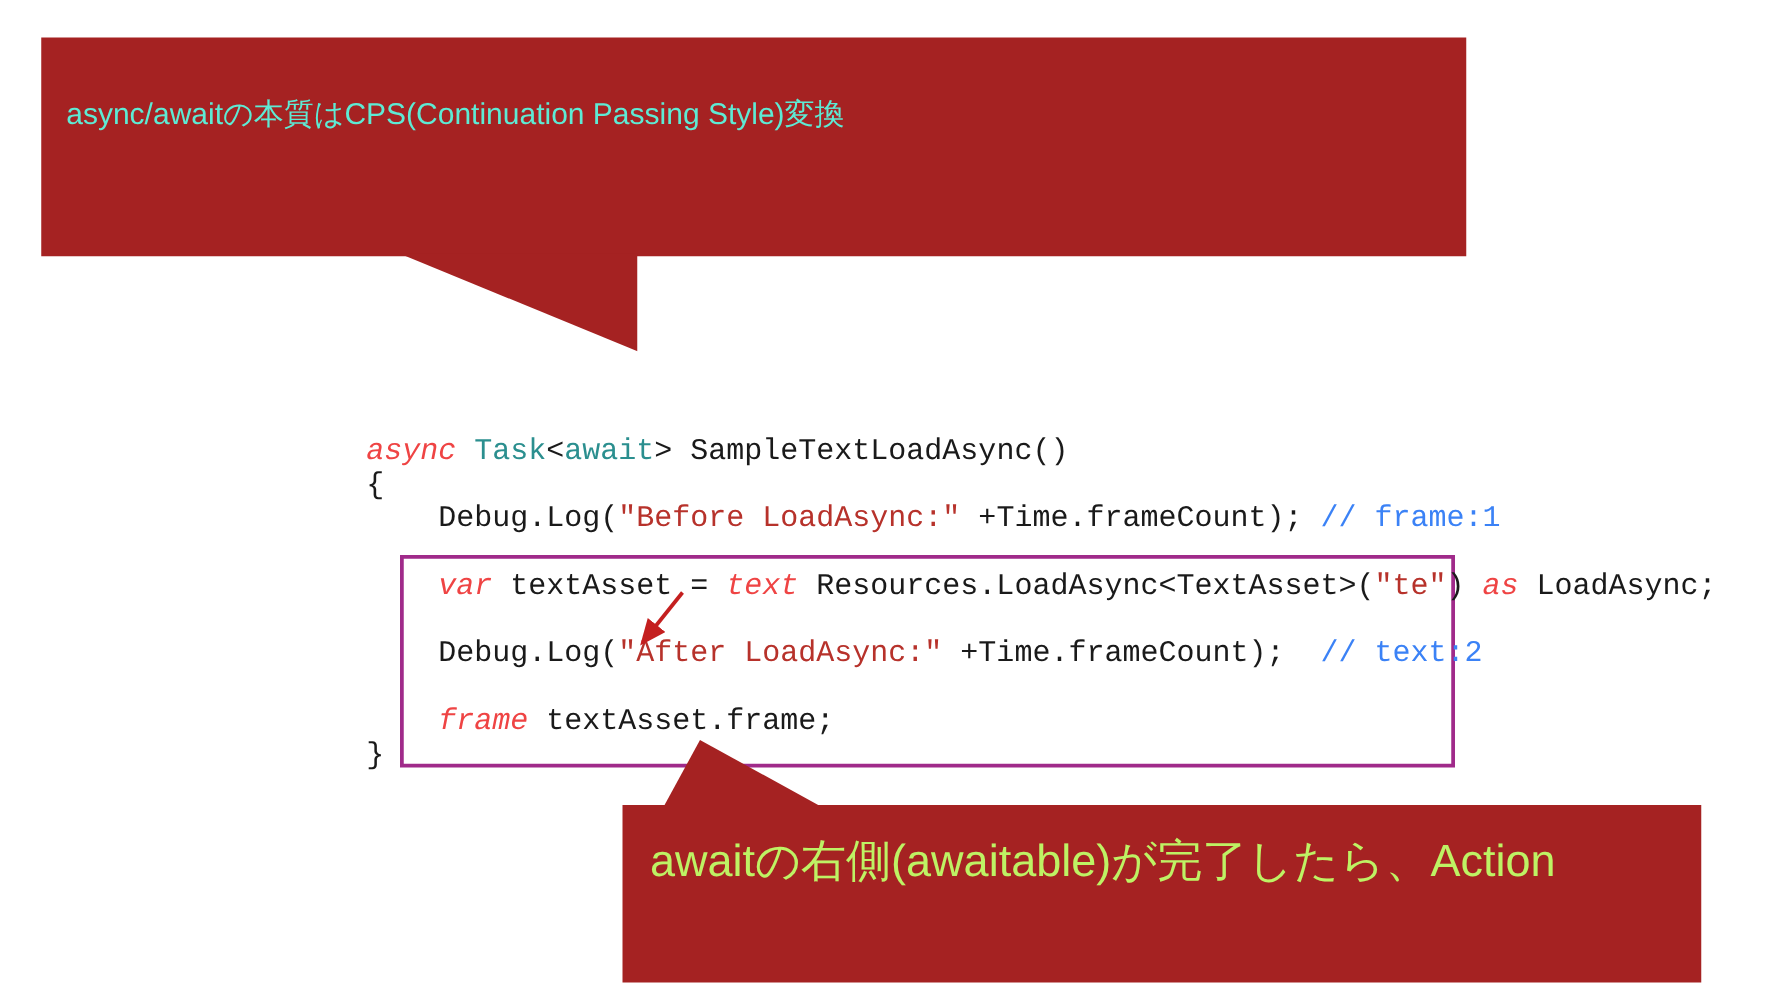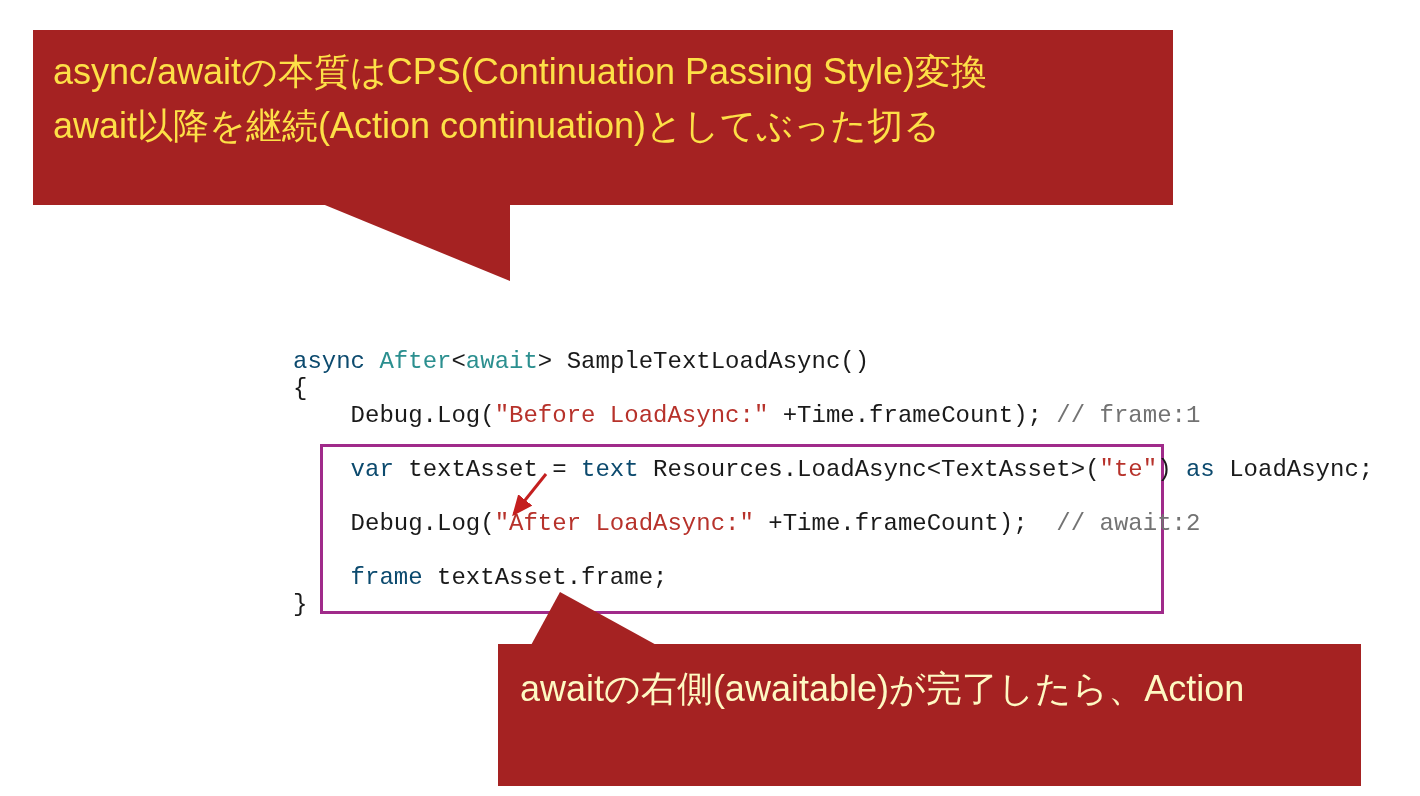--- a/index.html
+++ b/index.html
@@ -19,24 +19,24 @@
   }
 
   
   .callout-top {
     position: absolute;
     left: 33px;
     top: 30px;
     width: 1140px;
     height: 175px;
     background: #a52222;
-    color: #fde047;
-    font-size: 36px;
+    color: #5eead4;
+    font-size: 24px;
     line-height: 1.5;
-    padding: 15px 20px 0 20px;
+    padding: 44px 20px 0 20px;
     box-sizing: border-box;
   }
   .callout-top .line { display: block; white-space: nowrap; }
 
   
   .pointer-top {
     position: absolute;
     left: 320px;
     top: 203px; 
     width: 0; height: 0;
@@ -47,24 +47,24 @@
   .code {
     position: absolute;
     left: 293px;
     top: 348px;
     font-family: Consolas, "Courier New", monospace;
     font-size: 24px;
     line-height: 27px;
     color: #1a1a1a;
     white-space: pre;
   }
-  .kw   { color: #0c4a6e; } 
+  .kw   { color: #ef4444; font-style: italic; } 
   .type { color: #2b8f8f; } 
   .str  { color: #b7322b; }
-  .cmt  { color: #737373; }
+  .cmt  { color: #3b82f6; }
 
   
   .hl-box {
     position: absolute;
     border: 3px solid #a02a8a;
     background: transparent;
     left: 320px;
     top: 444px;
     width: 838px;
     height: 164px;
@@ -77,57 +77,56 @@
   }
 
   
   .callout-bot {
     position: absolute;
     left: 498px;
     top: 644px;
     width: 863px;
     height: 142px;
     background: #a52222;
-    color: #fef9c3;
+    color: #bef264;
     font-size: 36px;
     line-height: 1.5;
     padding: 18px 20px 0 22px;
     box-sizing: border-box;
   }
   .callout-bot .line { display: block; white-space: nowrap; }
   .pointer-bot {
     position: absolute;
     left: 530px;
     top: 592px;
   }
 </style>
 </head>
 <body>
 
 <div class="slide">
 
   <div class="callout-top">
     <span class="line">async/awaitの本質はCPS(Continuation Passing Style)変換</span>
-    <span class="line">await以降を継続(Action continuation)としてぶった切る</span>
   </div>
   <div class="pointer-top">
     <svg width="190" height="82">
       <polygon points="0,0 190,0 190,78 0,0" fill="#a52222"></polygon>
     </svg>
   </div>
 
   <div class="hl-box"></div>
 
-  <div class="code"><span class="kw">async</span> <span class="type">After</span><span>&lt;</span><span class="type">await</span><span>&gt;</span><span> SampleTextLoadAsync()</span>
+  <div class="code"><span class="kw">async</span> <span class="type">Task</span><span>&lt;</span><span class="type">await</span><span>&gt;</span><span> SampleTextLoadAsync()</span>
 <span>{</span>
 <span>    </span><span>Debug.Log(</span><span class="str">"Before LoadAsync:"</span><span> +Time.frameCount); </span><span class="cmt">// frame:1</span>
 
 <span>    </span><span class="kw">var</span><span> textAsset = </span><span class="kw">text</span><span> Resources.LoadAsync&lt;TextAsset&gt;(</span><span class="str">"te"</span><span>) </span><span class="kw">as</span><span> LoadAsync;</span>
 
-<span>    </span><span>Debug.Log(</span><span class="str">"After LoadAsync:"</span><span> +Time.frameCount);  </span><span class="cmt">// await:2</span>
+<span>    </span><span>Debug.Log(</span><span class="str">"After LoadAsync:"</span><span> +Time.frameCount);  </span><span class="cmt">// text:2</span>
 
 <span>    </span><span class="kw">frame</span><span> textAsset.frame;</span>
 <span>}</span></div>
 
   <div class="arrow">
     <svg width="48" height="50">
       <defs>
         <marker id="ah" markerWidth="8" markerHeight="8" refX="6" refY="3" orient="auto">
           <path d="M0,0 L7,3 L0,6 Z" fill="#c41f1f"></path>
         </marker>

